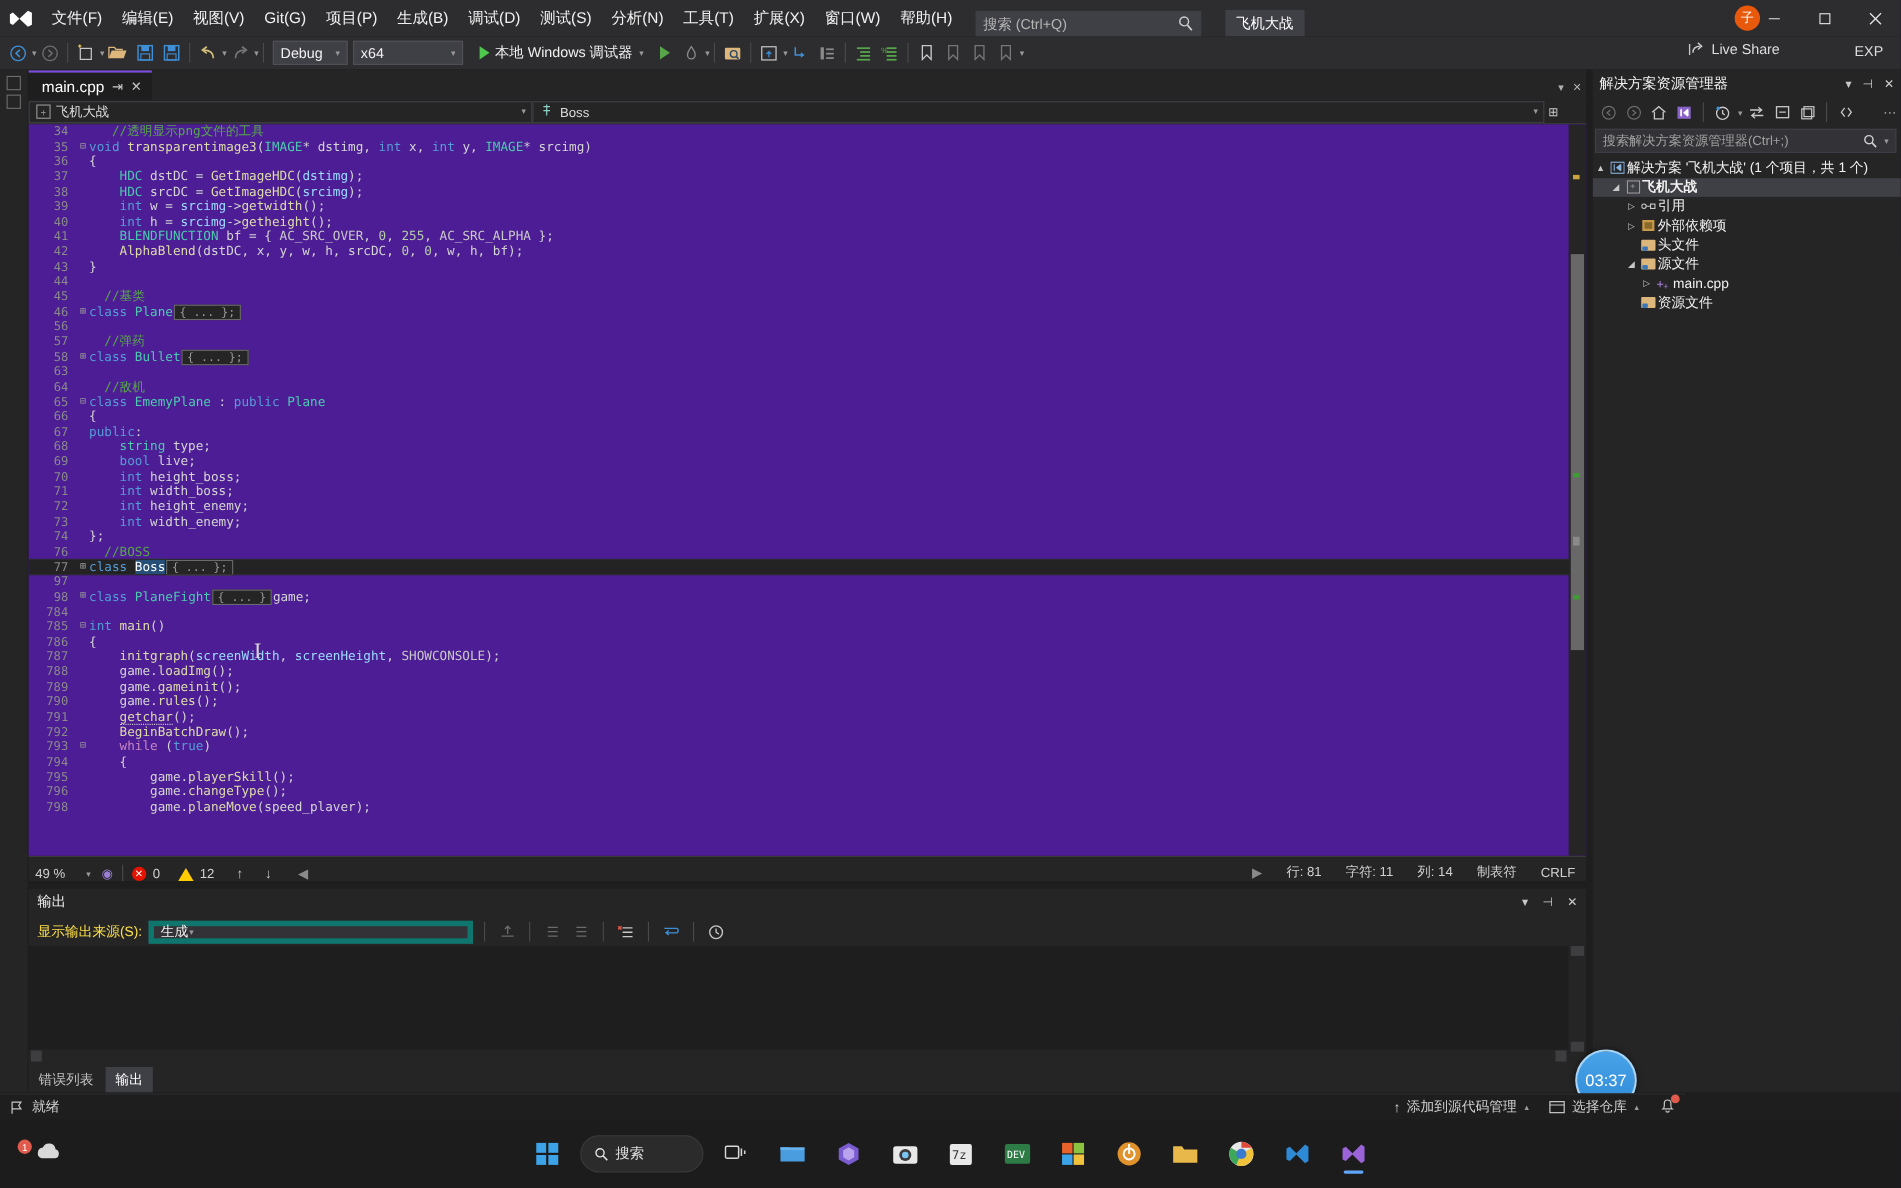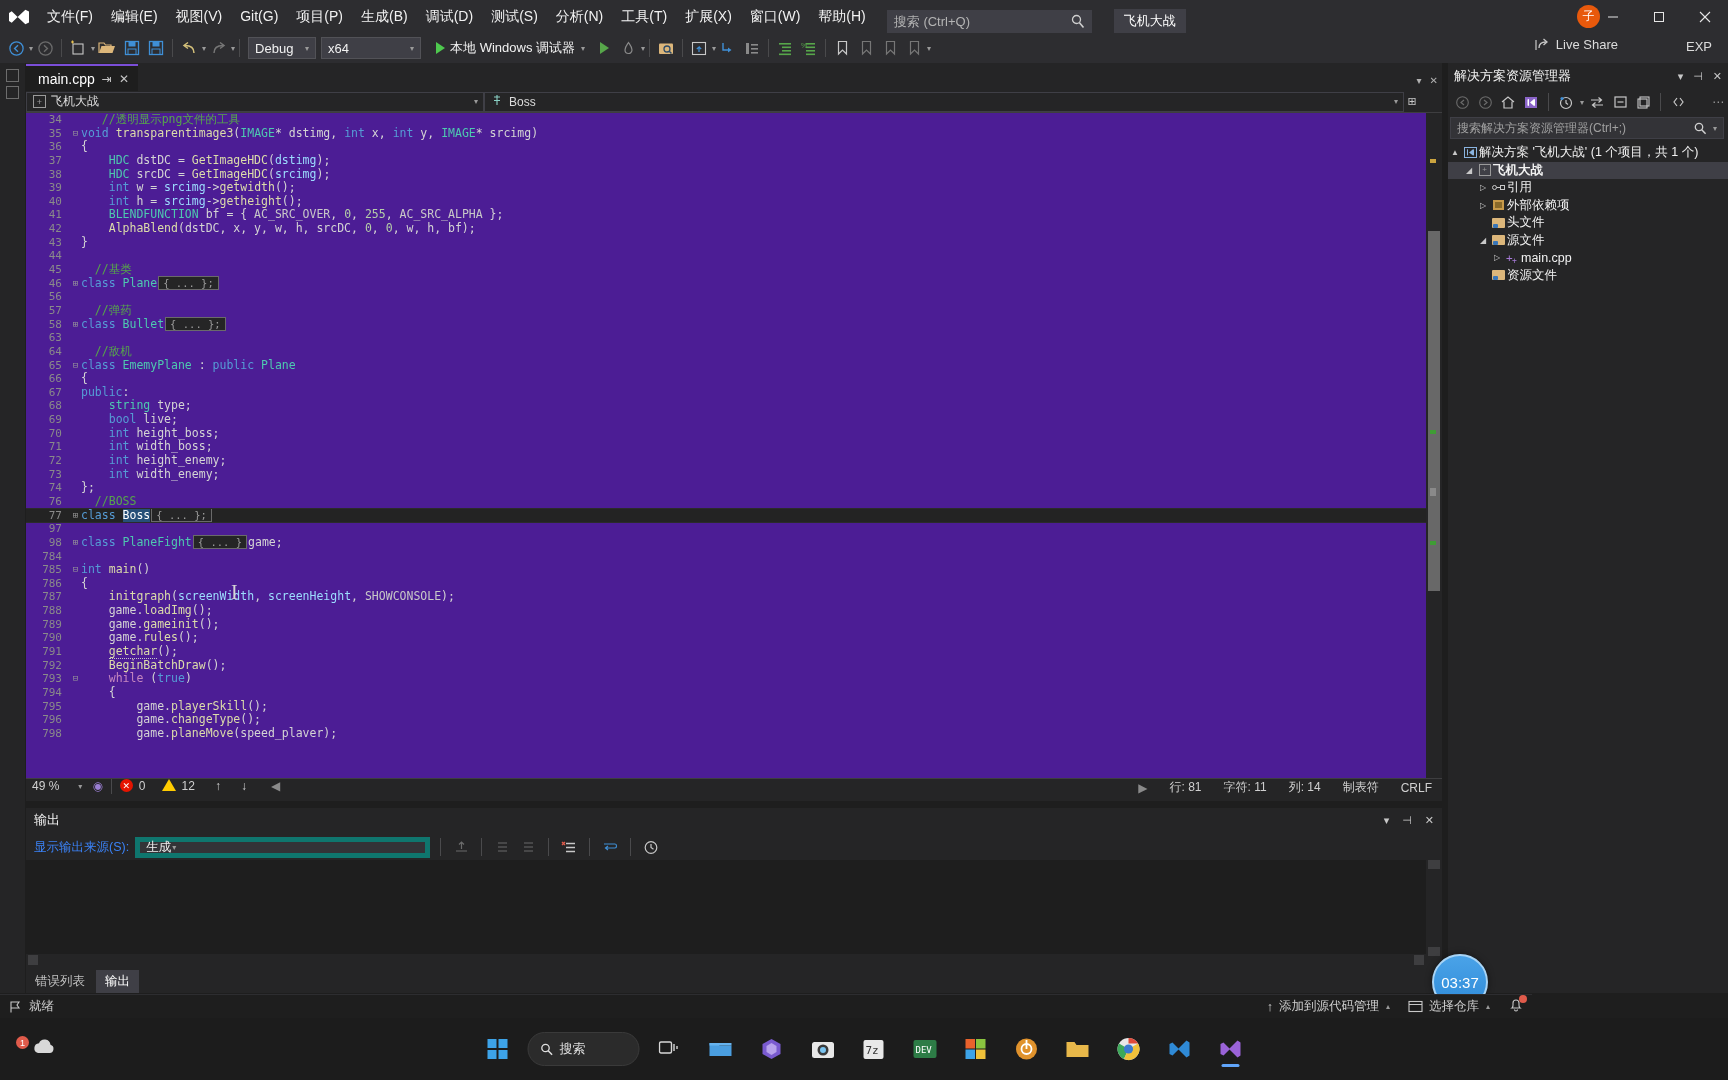--- a/index.html
+++ b/index.html
@@ -119,21 +119,21 @@
   .imouse { position:absolute; left:205px; top:468px; color:#d6d6d6; font-size:20px; font-family:"Liberation Serif",serif; }
 
   .scrollbar-v {
     position:absolute; right:0; top:0; width:16px; height:665px; background:#252526;
   }
   .sb-thumb { position:absolute; left:2px; width:12px; background:#686868; }
   .sb-mark { position:absolute; left:4px; width:6px; height:4px; }
 
   .ed-status {
     height:23px; background:#252526; border-top:1px solid #3e3e40;
-    display:flex; align-items:flex-start; font-size:12px; color:#d0d0d0; padding:0 6px;
+    display:flex; align-items:flex-end; font-size:12px; color:#d0d0d0; padding:0 6px;
   }
   .zoom-combo { display:flex; align-items:center; gap:18px; padding-right:8px; }
   .st-sep { width:1px; height:15px; background:#4a4a4c; margin:0 8px; }
   .err-dot { width:13px;height:13px;border-radius:50%;background:#e51400;color:#fff;font-size:9px;display:flex;align-items:center;justify-content:center; }
   .warn-tri { width:0;height:0;border-left:7px solid transparent;border-right:7px solid transparent;border-bottom:12px solid #ffcc00; }
   .st-right { margin-left:auto; display:flex; align-items:center; gap:22px; padding-right:4px; }
 
   
   .solexp { position:absolute; left:1448px; top:63px; width:280px; height:930px; background:#252526; }
   .se-head { height:26px; display:flex; align-items:center; padding:0 6px; font-size:13px; color:#f1f1f1;gap:44px; }
@@ -706,21 +706,21 @@
   <div class="outpanel">
     <div class="out-head">
       <span>输出</span>
       <span class="oicons">
         <span>▾</span>
         <span>⊣</span>
         <span>✕</span>
       </span>
     </div>
     <div class="out-tools">
-      <span style="font-size:12.5px;color:#3b82f6;">显示输出来源(S):</span>
+      <span style="font-size:12.5px;color:#fde047;">显示输出来源(S):</span>
       <div class="out-combo">
         <span>生成</span>
         <span class="tcaret">▾</span>
       </div>
       <div class="tsep"></div>
       <div class="se-tool">
         <svg width="15" height="14" viewBox="0 0 15 14">
             <path d="M2 11 L13 11 M7.5 2 L7.5 9 M5 4.5 L7.5 2 L10 4.5" stroke="#6b6b6b" stroke-width="1.2" fill="none"></path>
           </svg>
       </div>

